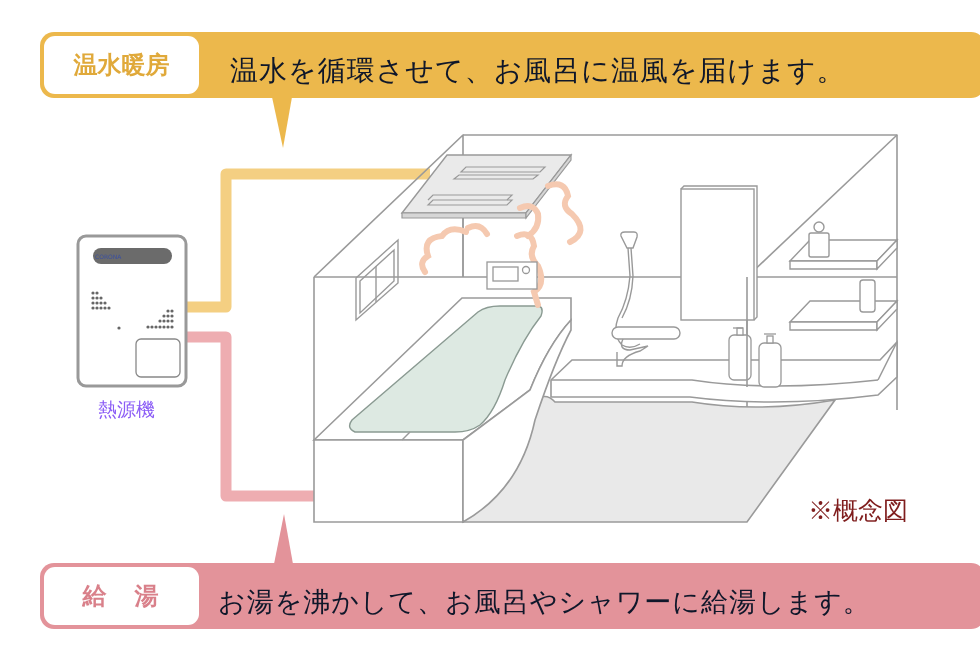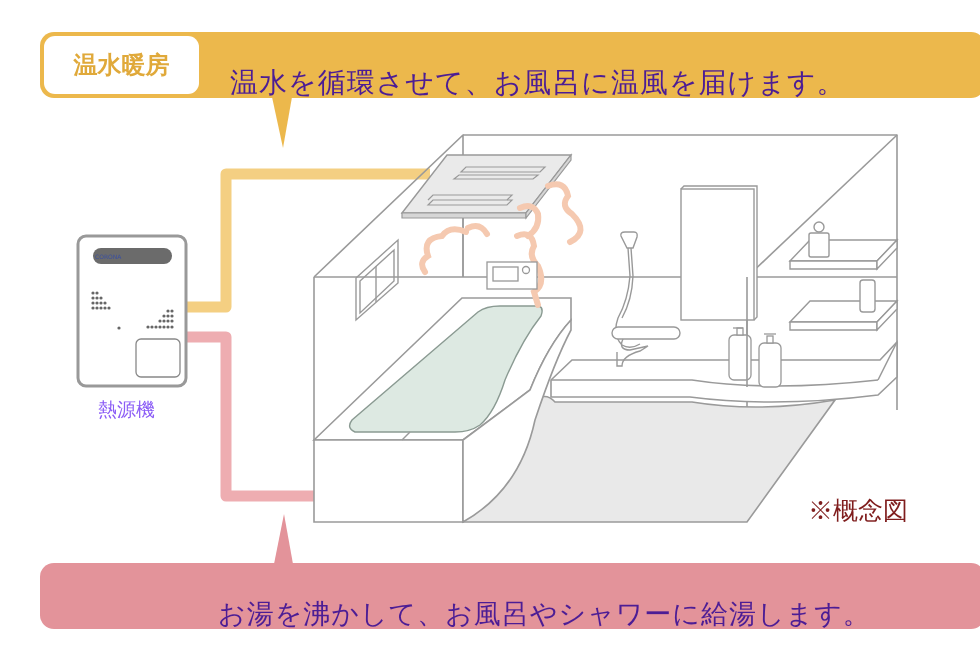--- a/index.html
+++ b/index.html
@@ -6,36 +6,37 @@
   body { width: 980px; height: 660px; position: relative; overflow: hidden;
          font-family: "DejaVu Serif", "Liberation Serif", serif; }
   .banner { position: absolute; left: 18px; width: 945px; height: 66px; border-radius: 14px; margin-left: 22px; }
   .banner.top { top: 32px; background: #ecb84c; }
   .banner.bottom { top: 563px; background: #e3939a; }
   .tag { position: absolute; left: 4px; top: 4px; width: 155px; height: 58px; background: #fff;
          border-radius: 11px; display: flex; align-items: center; justify-content: center;
          font-family: "DejaVu Sans", "Liberation Sans", sans-serif; font-weight: bold; font-size: 24px; }
   .banner.top .tag { color: #e0a93a; }
   .banner.bottom .tag { color: #d9808a; letter-spacing: 2px; }
-  .msg { position: absolute; left: 190px; top: 12px; height: 77px; display: flex; align-items: center;
-         color: #4c1d95; font-size: 28px; letter-spacing: 1px; white-space: nowrap; }
+  .msg { position: absolute; left: 190px; top: 0; height: 77px; display: flex; align-items: center;
+         color: #0f172a; font-size: 28px; letter-spacing: 1px; white-space: nowrap; }
   .banner.bottom .msg { left: 178px; font-size: 27px; font-family: Liberation Mono, monospace; }
   svg.scene { position: absolute; left: 0; top: 0; }
   .unit-label { position: absolute; left: 98px; top: 397px; font-family: "DejaVu Sans", "Liberation Sans", sans-serif;
                 font-size: 19px; color: #8b5cf6; }
   .note { position: absolute; left: 808px; top: 494px; font-size: 25px; color: #7f1d1d; }
 </style>
 </head>
 <body>
 
 <div class="banner top">
   <div class="tag">温水暖房</div>
   <div class="msg">温水を循環させて、お風呂に温風を届けます。</div>
 </div>
 <div class="banner bottom">
+  <div class="tag">給　湯</div>
   <div class="msg">お湯を沸かして、お風呂やシャワーに給湯します。</div>
 </div>
 
 <svg class="scene" width="980" height="660" viewBox="0 0 980 660">
 
   <polygon points="272,97 292,97 283,148" fill="#ecb84c"></polygon>
   <polygon points="274,564 293,564 284,514" fill="#e3939a"></polygon>
 
   <path d="M186,307 H226 V174 H430" fill="none" stroke="#f4cf82" stroke-width="11" stroke-linejoin="round"></path>
   <path d="M186,337 H226 V496 H316" fill="none" stroke="#eeadb1" stroke-width="11" stroke-linejoin="round"></path>

